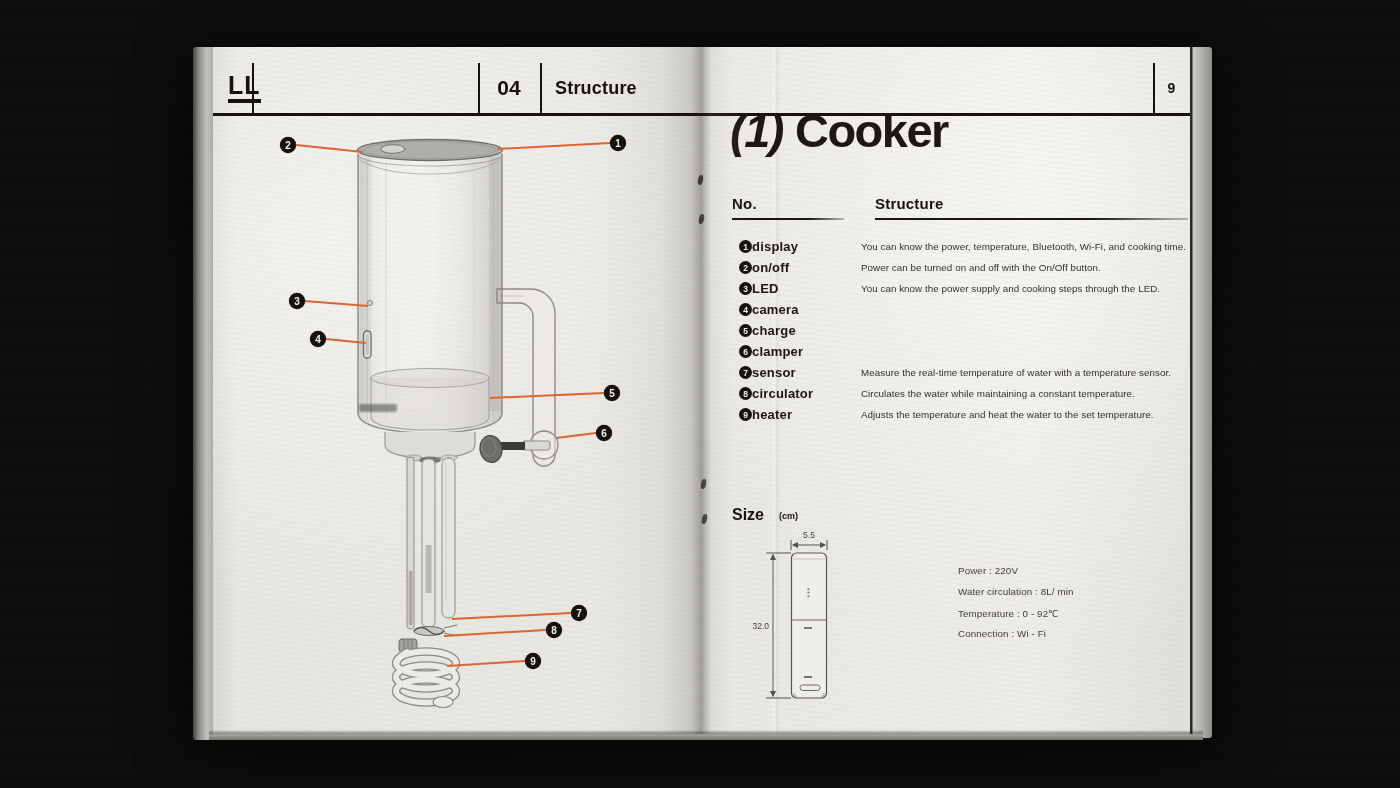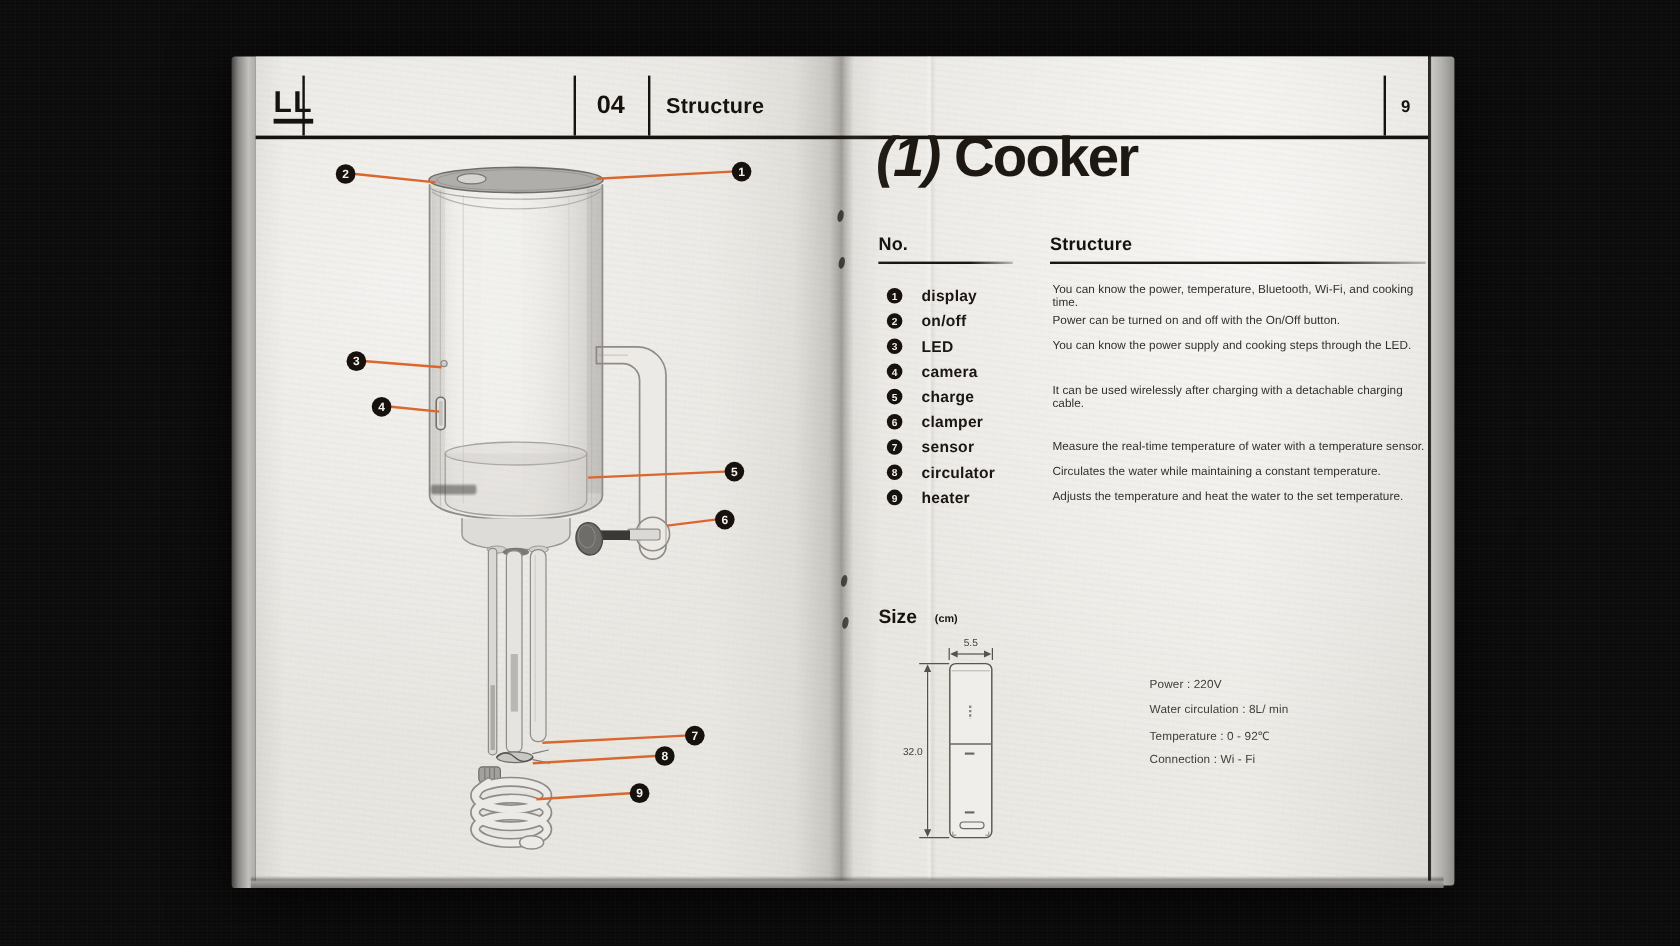--- a/index.html
+++ b/index.html
@@ -50,21 +50,21 @@
   .title .tprefix{font-style:italic;margin-right:12px;}
   .thead{position:absolute;top:148px;font-size:15px;font-weight:bold;color:#16130e;letter-spacing:.2px;}
   .thead-no{left:539px;} .thead-fn{left:682px;}
   .ul{position:absolute;top:171px;height:2px;}
   .ul-no{left:539px;width:112px;background:linear-gradient(90deg,#1a1712 0 68%,rgba(26,23,18,.25));}
   .ul-fn{left:682px;width:313px;background:linear-gradient(90deg,#1a1712 0 70%,rgba(26,23,18,.25));}
   .rows{position:absolute;left:539px;top:189px;width:458px;}
   .prow{display:flex;align-items:center;height:21px;}
   .badge{flex:0 0 13px;width:13px;height:13px;border-radius:50%;background:#16110c;color:#f2f0ec;
     font-size:8.5px;font-weight:bold;display:flex;align-items:center;justify-content:center;margin-left:7px;}
-  .plabel{width:109px;margin-left:16px;font-size:13px;font-weight:bold;color:#1b1611;letter-spacing:.2px;}
+  .plabel{width:109px;font-size:13px;font-weight:bold;color:#1b1611;letter-spacing:.2px;}
   .pfunc{flex:1;font-size:9.8px;color:#33302a;letter-spacing:.05px;}
   .size-head{position:absolute;left:539px;top:459px;font-size:16px;font-weight:bold;color:#16130e;}
   .size-head .unit{font-size:9px;margin-left:15px;position:relative;top:-1px;}
   .specs{position:absolute;left:765px;top:518px;}
   .spec{height:21px;font-size:9.8px;color:#413d37;letter-spacing:.1px;}
 
   svg.art{position:absolute;left:0;top:0;width:1019px;height:693px;font-family:"Liberation Sans",sans-serif;}
   .cnum{font-size:10px;font-weight:bold;fill:#f4f2ee;text-anchor:middle;}
   .dim{font-size:8.5px;fill:#46423c;}
 </style>
@@ -292,21 +292,20 @@
           <span class="plabel">LED</span>
           <span class="pfunc">You can know the power supply and cooking steps through the LED.</span>
         </div>
         <div class="prow">
           <span class="badge">4</span>
           <span class="plabel">camera</span>
         </div>
         <div class="prow">
           <span class="badge">5</span>
           <span class="plabel">charge</span>
-          <span class="pfunc">It can be used wirelessly after charging with a detachable charging cable.</span>
         </div>
         <div class="prow">
           <span class="badge">6</span>
           <span class="plabel">clamper</span>
         </div>
         <div class="prow">
           <span class="badge">7</span>
           <span class="plabel">sensor</span>
           <span class="pfunc">Measure the real-time temperature of water with a temperature sensor.</span>
         </div>

